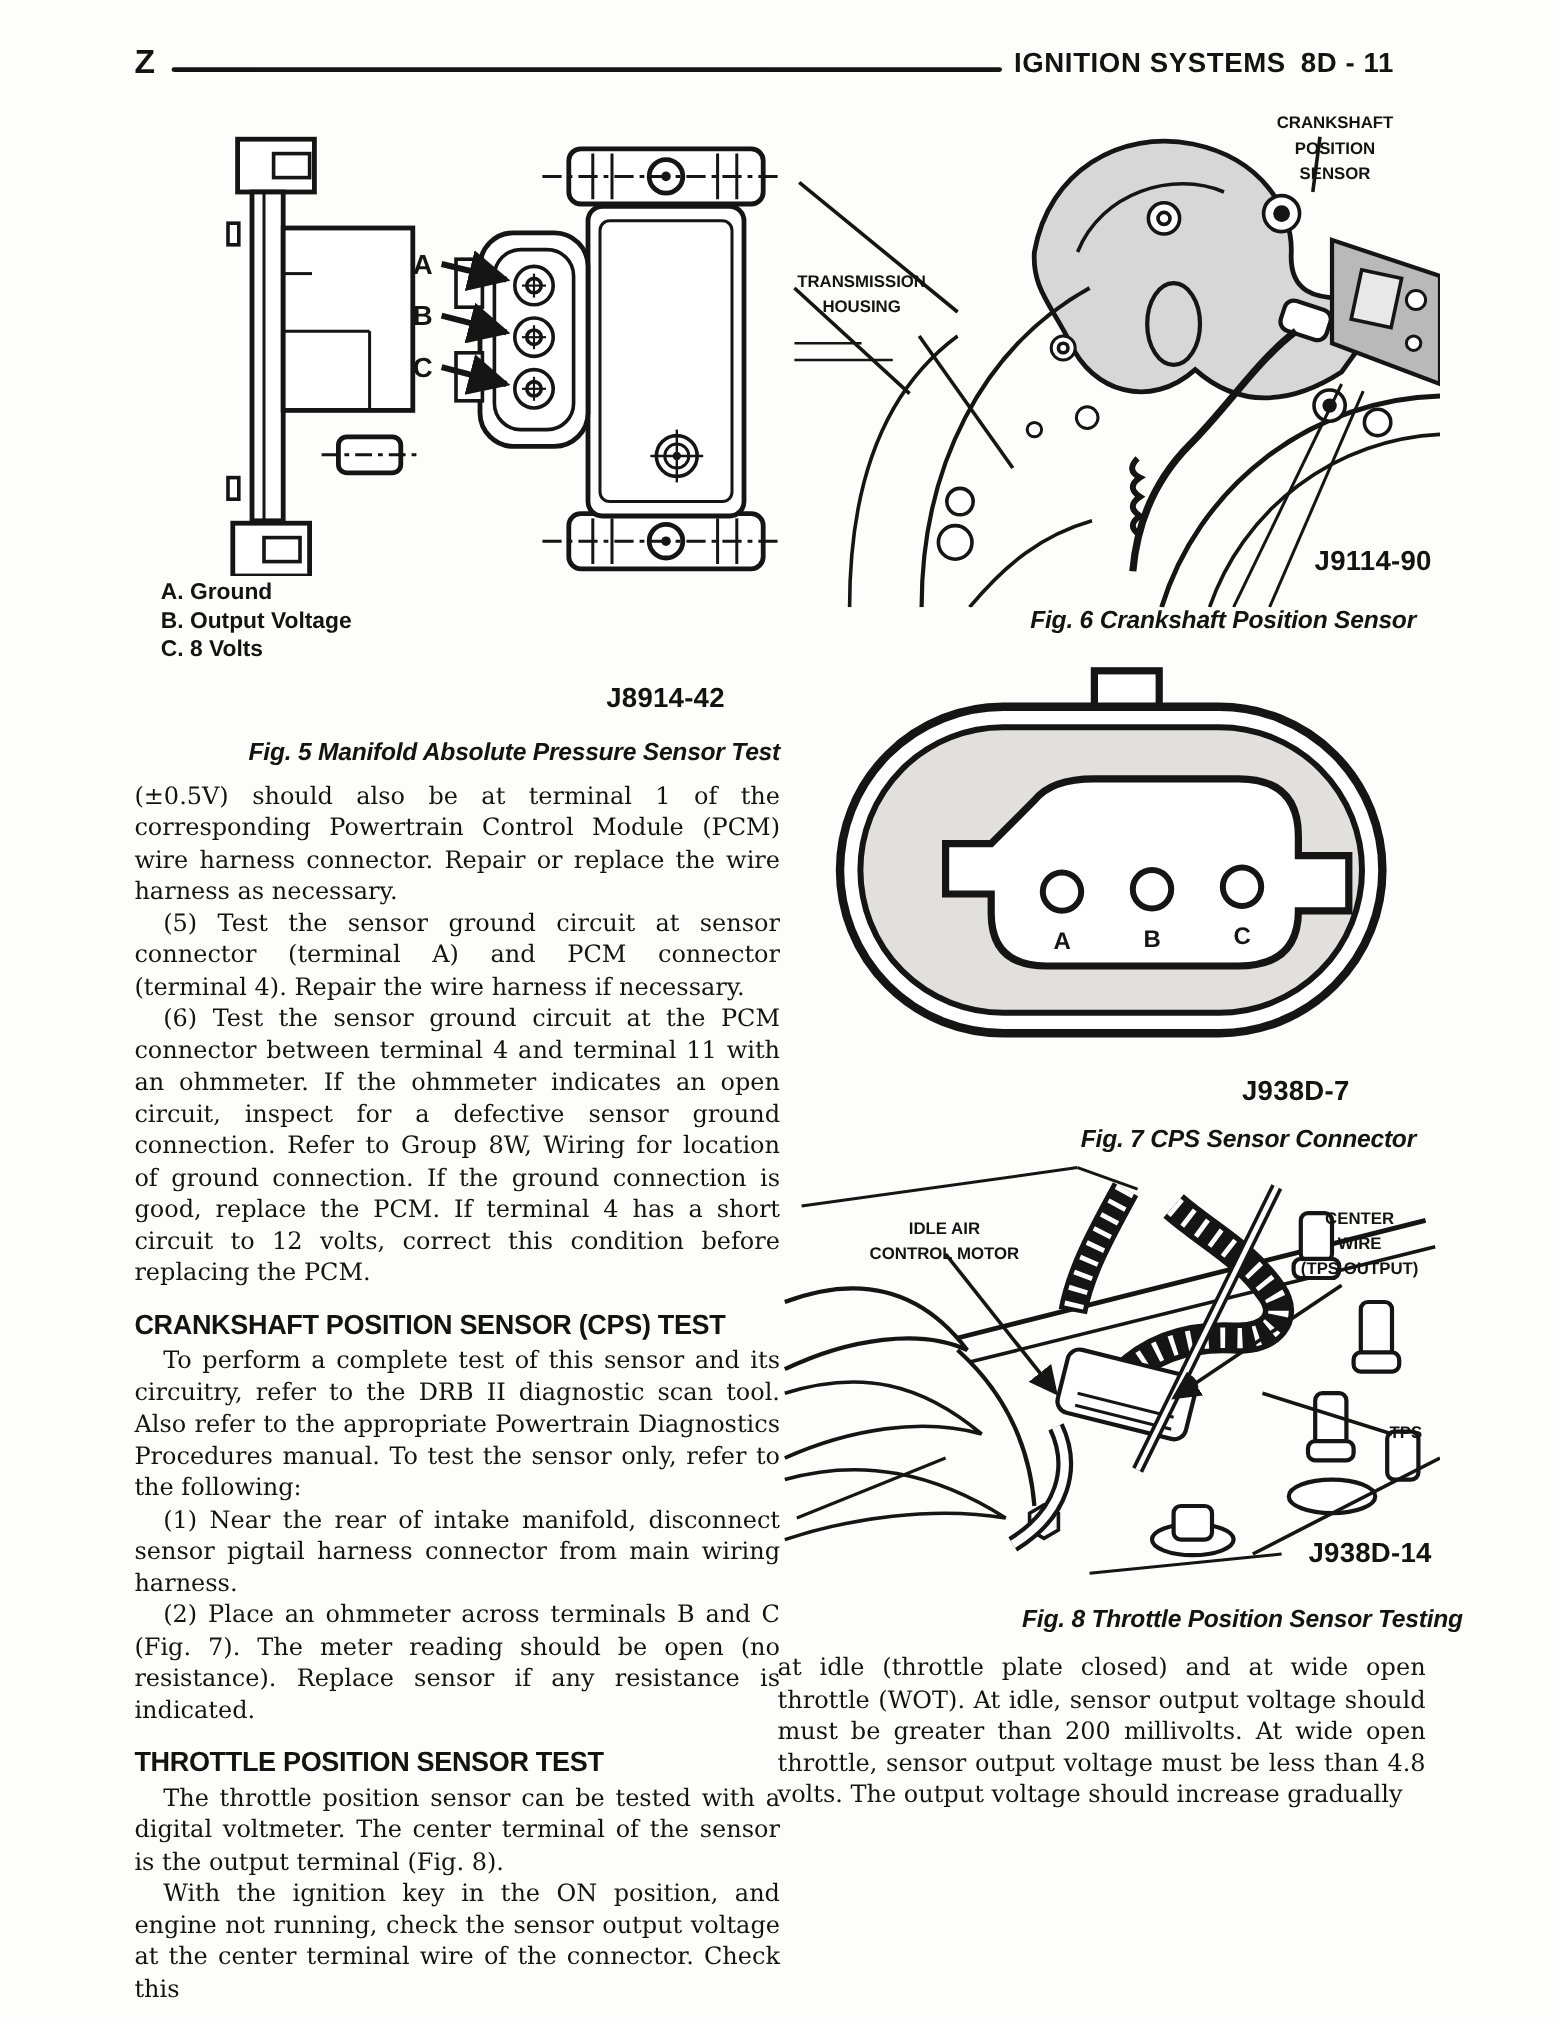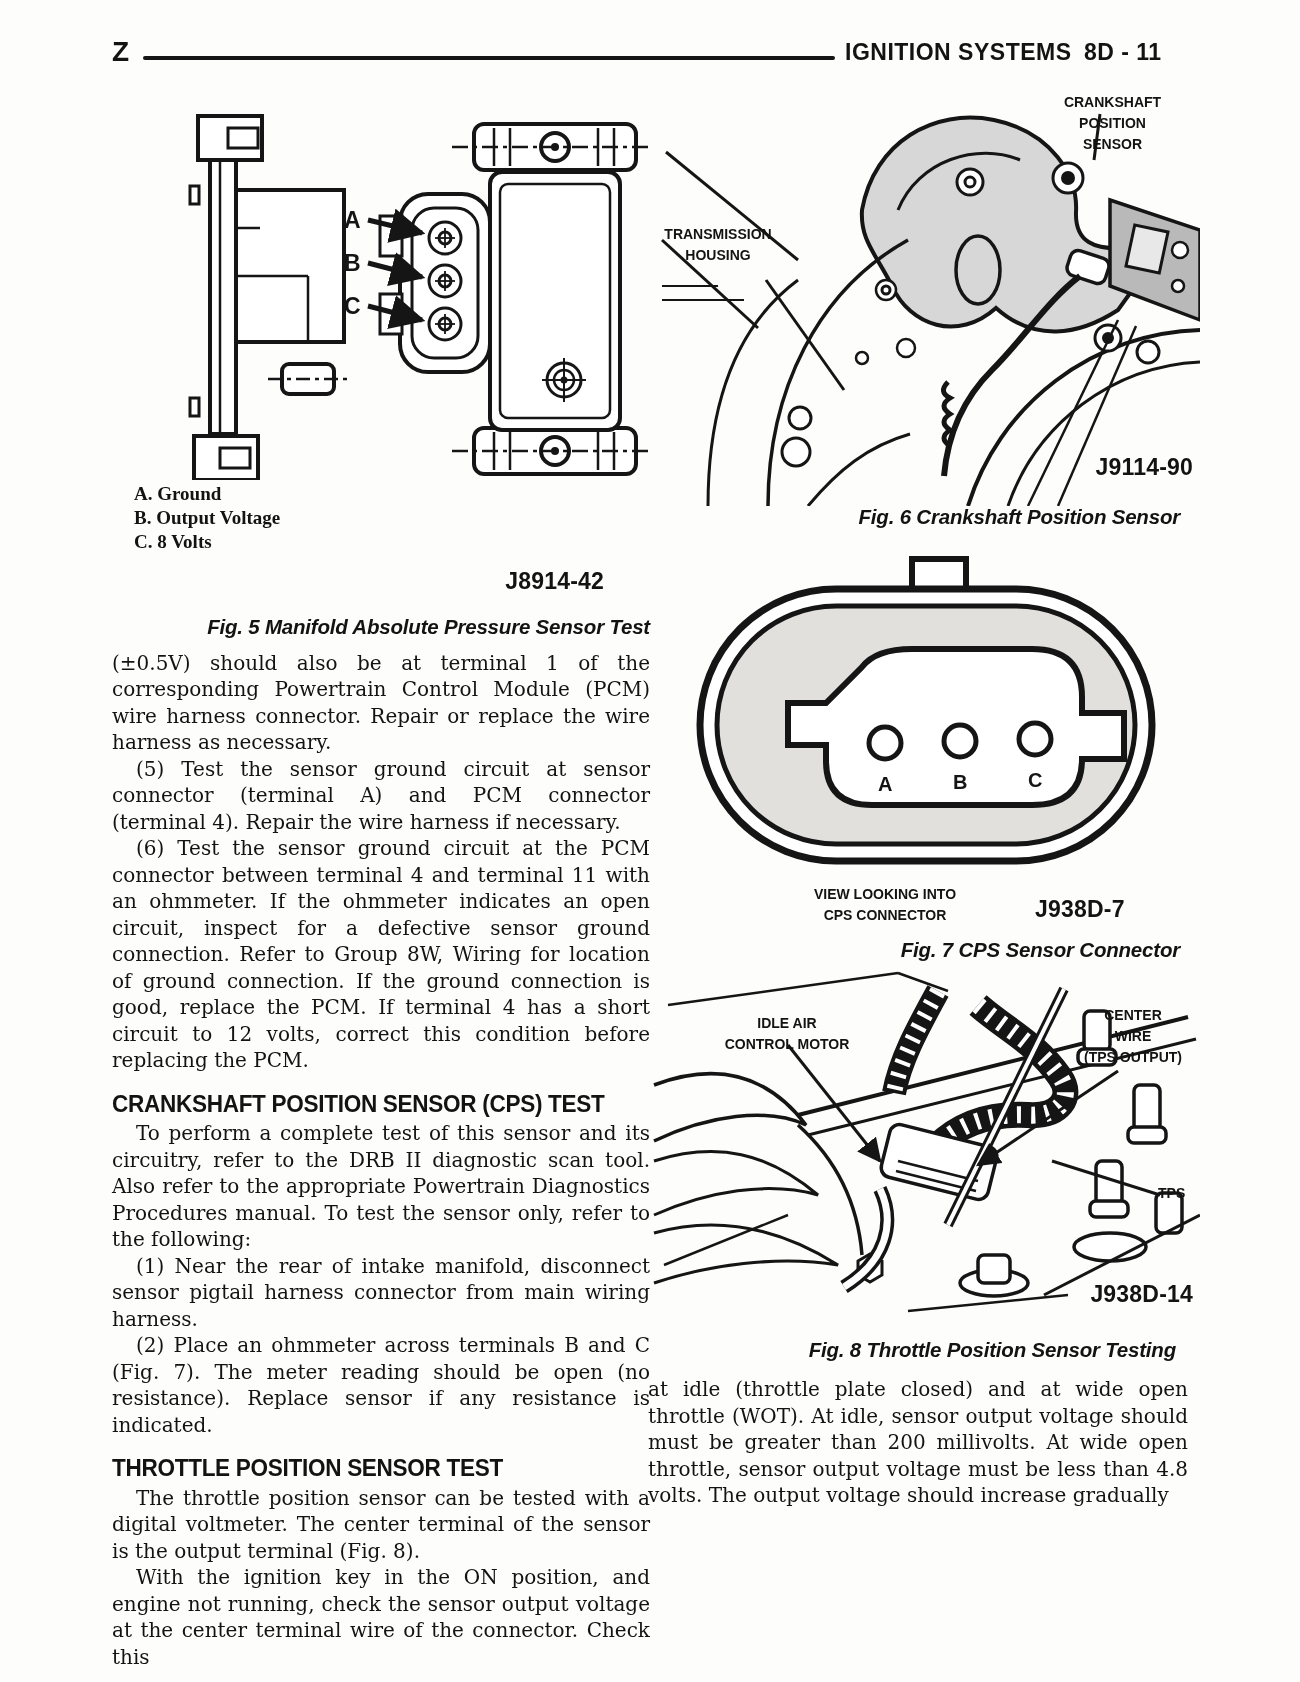--- a/index.html
+++ b/index.html
@@ -27,21 +27,21 @@
   }
   .lbl{
     font-family:"Liberation Sans", sans-serif;font-weight:bold;
     font-size:14px;line-height:21px;white-space:pre-line;text-align:center;
   }
   .code{
     font-family:"Liberation Sans", sans-serif;font-weight:bold;
     font-size:23px;letter-spacing:.2px;
   }
   .legend{
-    font-family:Liberation Serif, serif;font-weight:bold;
+    font-family:Liberation Sans, sans-serif;font-weight:bold;
     font-size:19px;line-height:24px;
   }
   .legend div{margin:0;}
   svg{display:block;}
   .svgtext{font-family:"Liberation Sans", sans-serif;font-weight:bold;}
 </style>
 </head>
 <body>
 
 <div class="page">
@@ -235,22 +235,20 @@
           <circle cx="205" cy="190" r="16"></circle>
           <circle cx="280" cy="188" r="16"></circle>
           <circle cx="355" cy="186" r="16"></circle>
         </g>
       </g>
       <text class="svgtext" x="198" y="238" font-size="20" fill="#151515">A</text>
       <text class="svgtext" x="273" y="236" font-size="20" fill="#151515">B</text>
       <text class="svgtext" x="348" y="234" font-size="20" fill="#151515">C</text>
     </svg>
   </div>
-  <div class="abs lbl" style="left:760px;top:884px;width:250px;">VIEW LOOKING INTO
-CPS CONNECTOR</div>
   <div class="abs code" style="left:1035px;top:896px;width:130px;">J938D-7</div>
   <div class="abs fig-caption" style="left:660px;top:938px;width:520px;">Fig. 7 CPS Sensor Connector</div>
 
   <div class="abs" style="left:648px;top:965px;width:552px;height:350px;">
     <svg width="552" height="350" viewBox="0 0 552 350">
       <defs>
         <marker id="arr8" viewBox="0 0 10 10" refX="9" refY="5" markerWidth="8" markerHeight="8" orient="auto">
           <path d="M0,0 L10,5 L0,10 Z" fill="#151515"></path>
         </marker>
       </defs>
@@ -307,19 +305,19 @@
       </g>
     </svg>
     <div class="abs lbl" style="left:44px;top:48px;width:190px;">IDLE AIR
 CONTROL MOTOR</div>
     <div class="abs lbl" style="left:418px;top:40px;width:134px;">CENTER
 WIRE
 (TPS OUTPUT)</div>
     <div class="abs lbl" style="left:510px;top:218px;width:42px;text-align:left;">TPS</div>
     <div class="abs code" style="left:400px;top:316px;width:145px;text-align:right;">J938D-14</div>
   </div>
-  <div class="abs fig-caption" style="left:656px;top:1338px;width:520px;">Fig. 8 Throttle Position Sensor Testing</div>
+  <div class="abs fig-caption" style="left:699px;top:1338px;width:520px;">Fig. 8 Throttle Position Sensor Testing</div>
 
   <div class="abs body-text" style="left:648px;top:1376px;width:540px;">
     <p>at idle (throttle plate closed) and at wide open throttle (WOT). At idle, sensor output voltage should must be greater than 200 millivolts. At wide open throttle, sensor output voltage must be less than 4.8 volts. The output voltage should increase gradually</p>
   </div>
 
 </div>
 
 </body></html>

